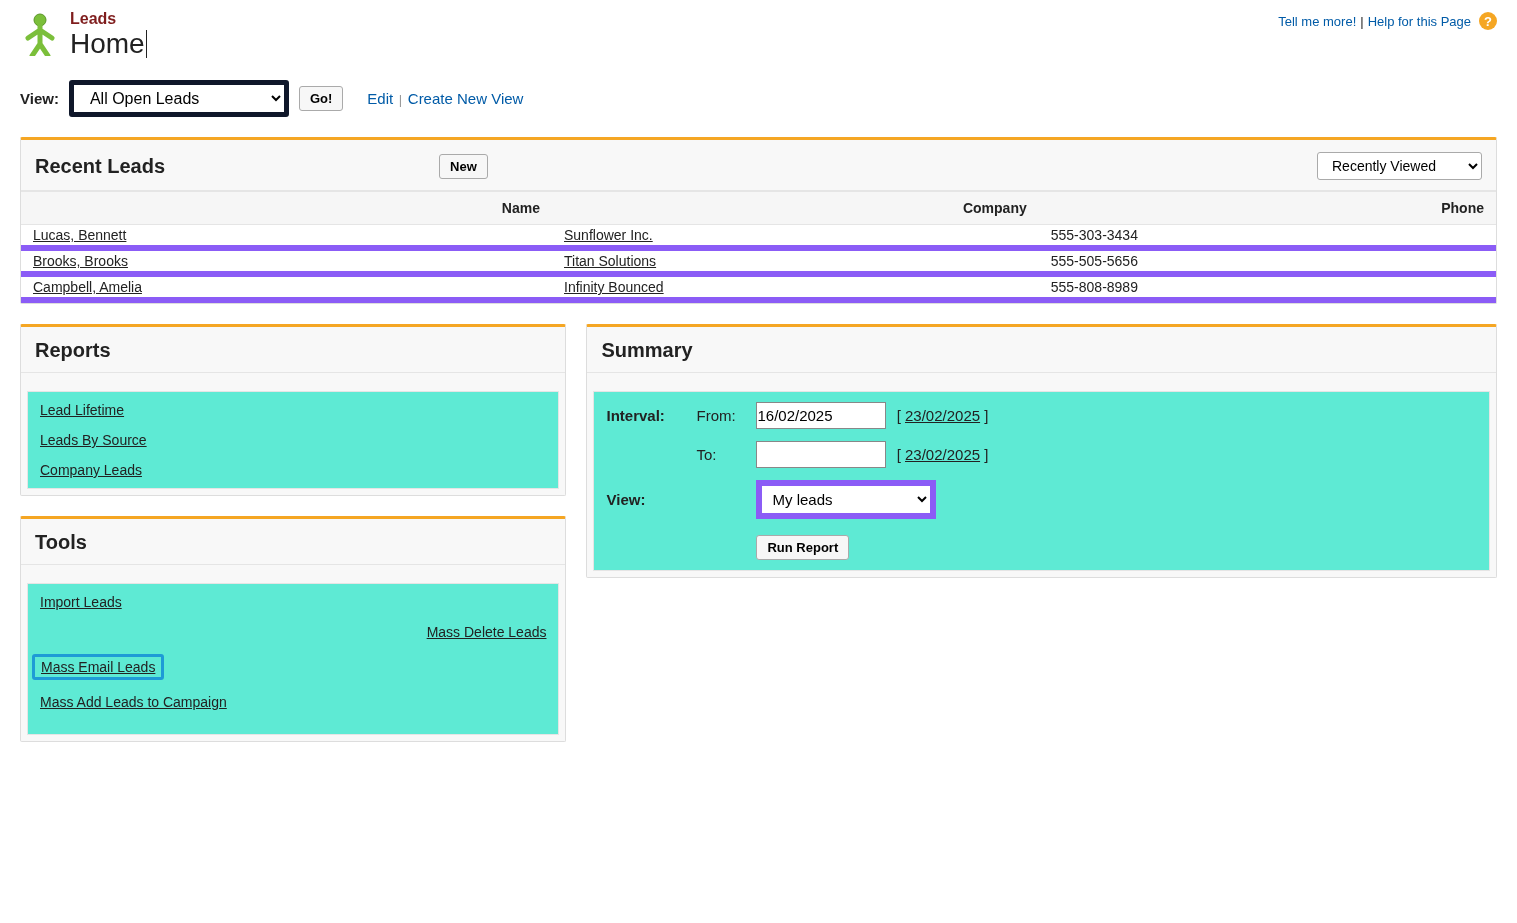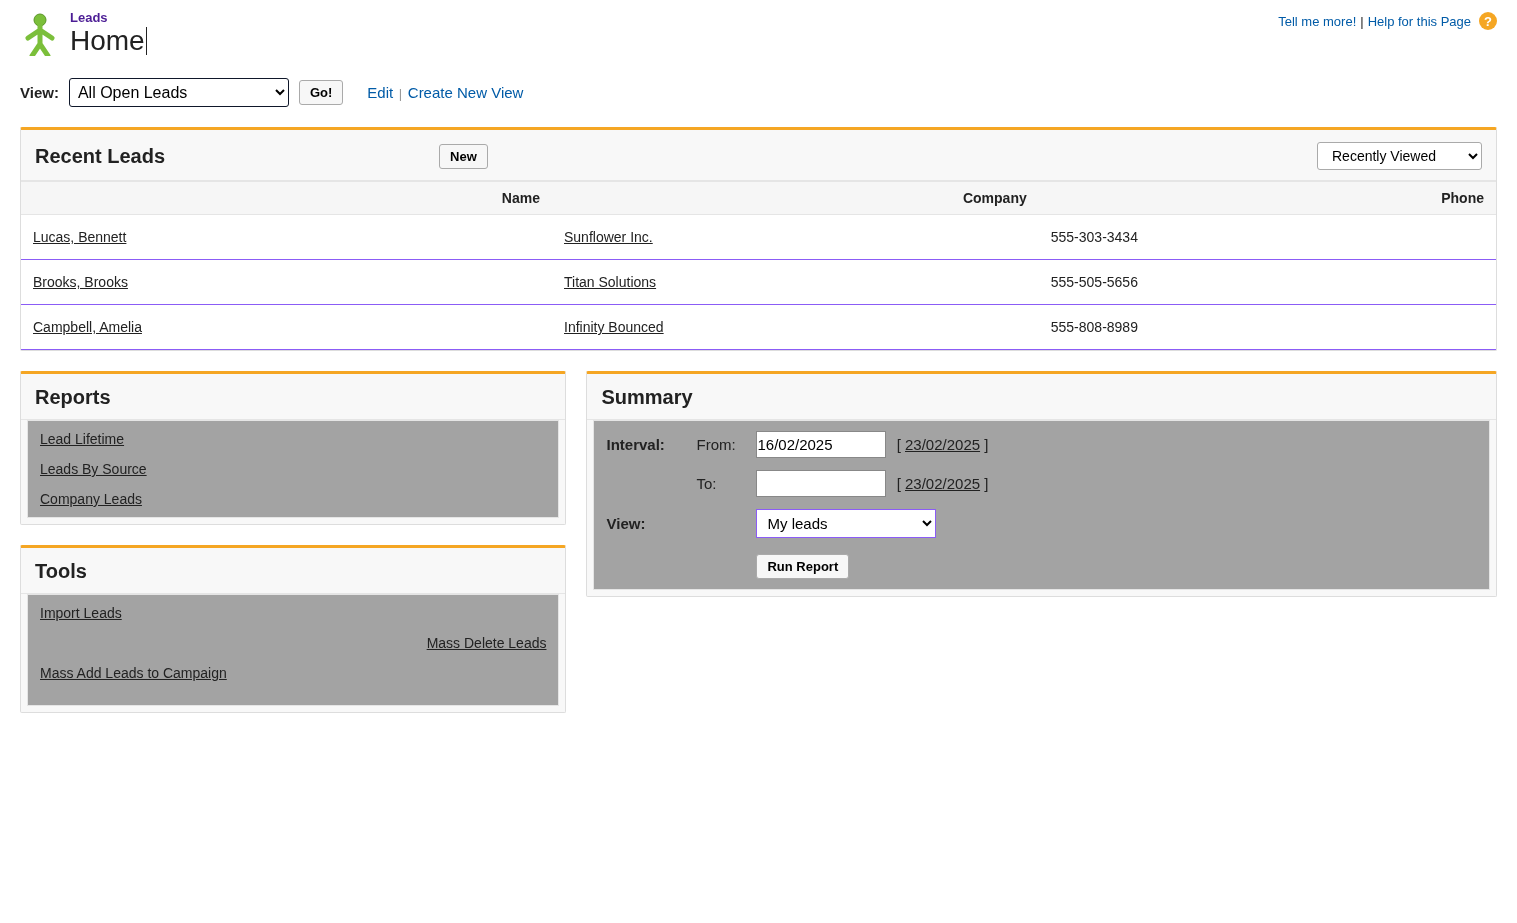--- a/index.html
+++ b/index.html
@@ -25,22 +25,22 @@
       gap: 10px;
     }
     .header-icon {
       width: 40px;
       height: 48px;
       display: flex;
       align-items: center;
       justify-content: center;
     }
     .header-title-block .subtitle {
-      color: #4c1d95;
-      font-size: 13px;
+      color: #7f1d1d;
+      font-size: 16px;
       font-weight: bold;
     }
     .header-title-block .title {
       font-size: 28px;
       font-weight: normal;
       color: #222;
       position: relative;
     }
     .title-cursor {
       position: absolute;
@@ -77,22 +77,22 @@
       align-items: center;
       gap: 10px;
       margin-bottom: 20px;
     }
     .view-bar label {
       font-weight: bold;
       font-size: 15px;
     }
     .view-select {
       font-size: 16px;
-      padding: 4px 4px;
-      border: 1px solid #0f172a;
+      padding: 4px 12px;
+      border: 5px solid #0f172a;
       border-radius: 3px;
       background: #fff;
       min-width: 220px;
     }
     .btn {
       padding: 4px 10px;
       border: 1px solid #aaa;
       border-radius: 3px;
       background: #f7f7f7;
       font-size: 13px;
@@ -116,23 +116,23 @@
       gap: 14px;
       border-bottom: 1px solid #e5e5e5;
     }
     .panel-header h2 {
       font-size: 20px;
       font-weight: bold;
       color: #222;
     }
     .panel-header .spacer { flex: 1; }
     .panel-body {
-      background: #a3a3a3;
+      background: #5eead4;
       border: 1px solid #e5e5e5;
-      margin: 0 6px 6px 6px;
+      margin: 18px 6px 6px 6px;
       padding: 10px 12px;
     }
     .panel-body-nopad {
       background: #fff;
       margin: 0;
     }
     
     
     table.leads-table {
       width: 100%;
@@ -141,22 +141,22 @@
     table.leads-table th {
       text-align: right;
       font-weight: bold;
       padding: 8px 12px;
       background: #f6f6f6;
       border-bottom: 1px solid #e5e5e5;
       border-top: 1px solid #e5e5e5;
       font-size: 14px;
     }
     table.leads-table td {
-      padding: 14px 12px;
-      border-bottom: 1px solid #8b5cf6;
+      padding: 2px 12px;
+      border-bottom: 6px solid #8b5cf6;
       font-size: 14px;
     }
     table.leads-table td a {
       color: #222;
       text-decoration: underline;
     }
     .recently-viewed-select {
       padding: 4px 28px 4px 10px;
       border: 1px solid #aaa;
       border-radius: 3px;
@@ -215,21 +215,21 @@
     .summary-grid .label-sub { }
     .summary-grid input[type="text"] {
       padding: 4px 0;
       border: 1px solid #888;
       font-size: 15px;
       width: 130px;
       margin-right: 6px;
     }
     .summary-grid select {
       padding: 4px 6px;
-      border: 1px solid #8b5cf6;
+      border: 6px solid #8b5cf6;
       font-size: 15px;
       width: 180px;
       background: #fff;
     }
     .date-link {
       color: #222;
       text-decoration: underline;
     }
     .summary-run-row { grid-column: 3; padding-top: 4px; }
   </style>
@@ -323,20 +323,21 @@
         </div>
     </div>
 
     <div class="panel">
       <div class="panel-header">
         <h2>Tools</h2>
       </div>
       <div class="panel-body link-list" id="tools-links">
           <div style="margin-bottom: 14px;"><a style="display: inline; text-decoration: underline; color: rgb(34, 34, 34); font-size: 14px; text-align: right;">Import Leads</a></div>
           <div style="margin-bottom: 14px; text-align: right;"><a style="display: inline; text-decoration: underline; color: rgb(34, 34, 34); font-size: 14px;">Mass Delete Leads</a></div>
+          <div style="margin-bottom: 14px;"><span class="highlighted-link"><a style="display: inline; text-decoration: underline; color: rgb(34, 34, 34); font-size: 14px;">Mass Email Leads</a></span></div>
           <div style="margin-bottom: 14px;"><a style="display: inline; text-decoration: underline; color: rgb(34, 34, 34); font-size: 14px;">Mass Add Leads to Campaign</a></div>
         </div>
     </div>
   </div>
   <div class="col-right">
 
     <div class="panel">
       <div class="panel-header">
         <h2>Summary</h2>
       </div>

